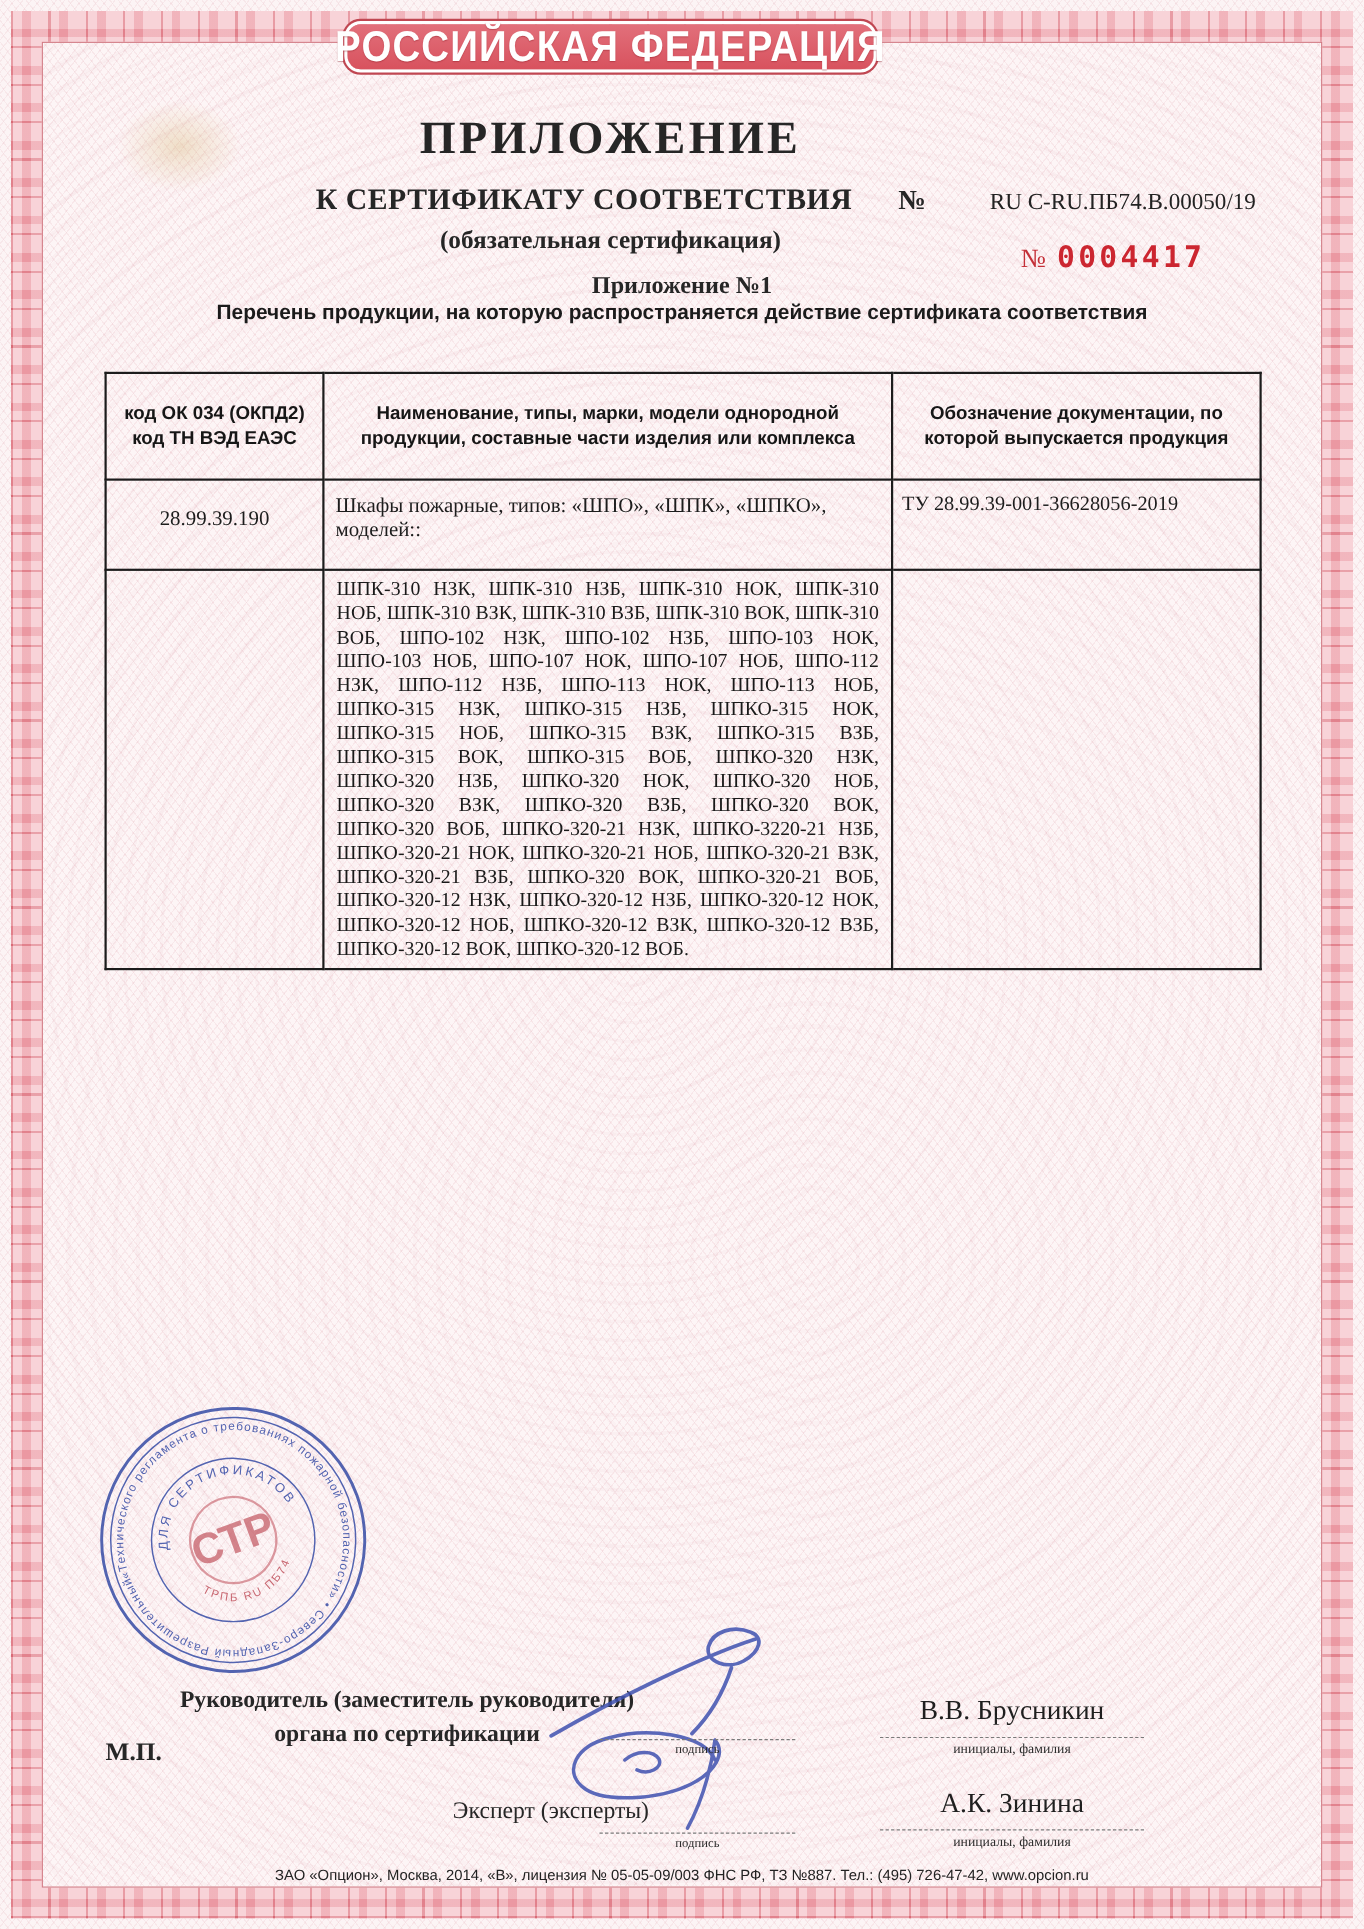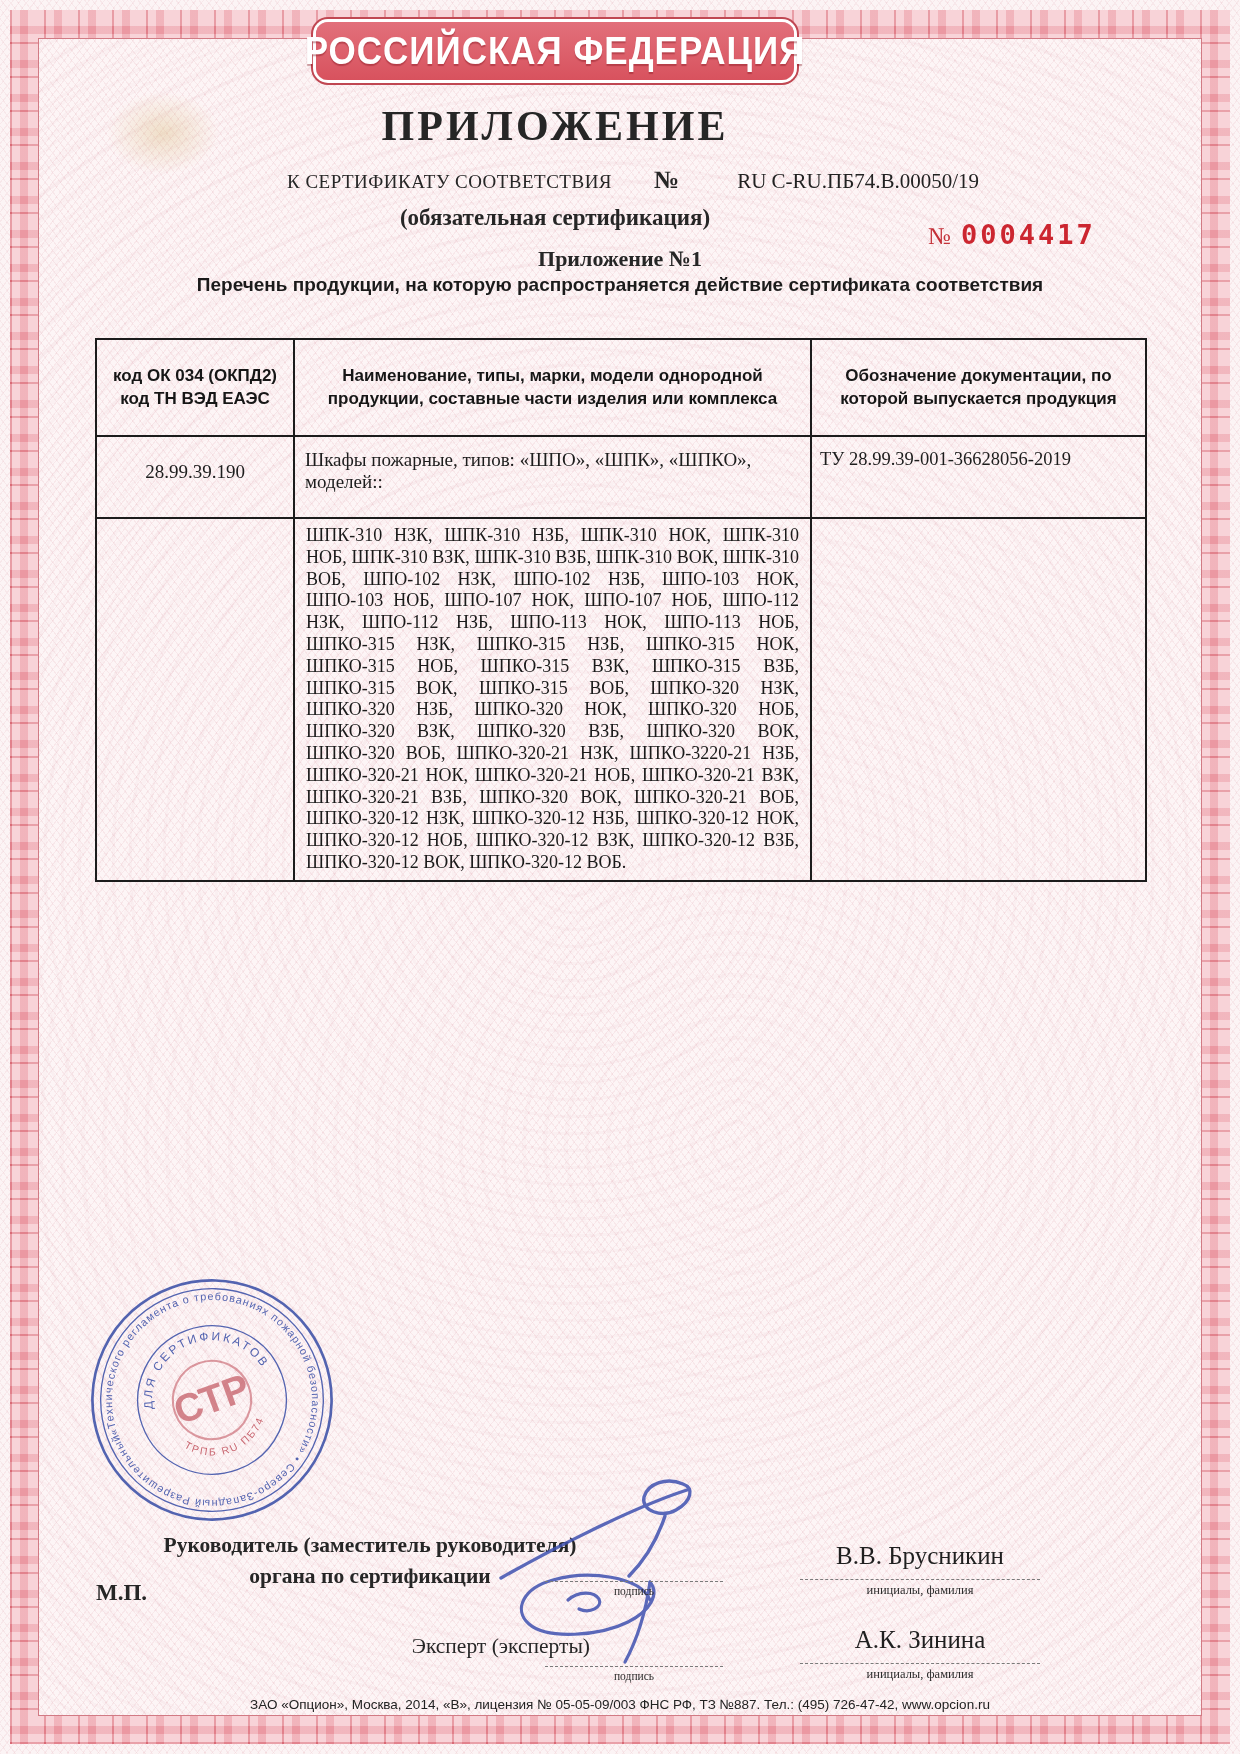--- a/index.html
+++ b/index.html
@@ -18,31 +18,31 @@
         background-color:#fdf5f6;
         background-image:
           repeating-linear-gradient(52deg, rgba(223,162,172,0.16) 0 1px, transparent 1px 6px),
           repeating-linear-gradient(-52deg, rgba(223,162,172,0.16) 0 1px, transparent 1px 6px),
           repeating-radial-gradient(circle at 46% 49%, rgba(219,168,178,0.08) 0 3px, transparent 3px 17px),
           repeating-radial-gradient(circle at 60% 66%, rgba(219,168,178,0.06) 0 4px, transparent 4px 21px);}
   .stain{position:absolute;left:88px;top:78px;width:150px;height:110px;z-index:3;
         background:radial-gradient(closest-side, rgba(213,180,112,0.34), rgba(213,180,112,0) 75%);}
   .content{position:absolute;inset:0;z-index:4;}
 
-  .banner{position:absolute;left:316px;top:22px;width:478px;height:58px;border-radius:12px;
+  .banner{position:absolute;left:316px;top:22px;width:478px;height:41px;border-radius:12px;
           background:linear-gradient(#e2707b,#d8525e);
           box-shadow:0 0 0 3px #ffffff, 0 0 0 5px #c04752;
           display:flex;align-items:center;justify-content:center;}
   .banner span{font-family:"Liberation Sans",sans-serif;font-weight:bold;font-size:35px;color:#fff;
           letter-spacing:1px;transform:scaleY(1.12);text-shadow:0 1px 1px rgba(130,20,30,.4);white-space:nowrap;}
 
   .title{position:absolute;left:95px;top:102px;width:920px;text-align:center;
          font-size:42px;font-weight:bold;letter-spacing:3px;color:#262626;}
   .subrow{position:absolute;left:287px;top:166px;display:flex;align-items:baseline;white-space:nowrap;}
-  .subrow .sub{font-size:19px;font-weight:normal;letter-spacing:0.5px;color:#262626;}
+  .subrow .sub{font-size:27px;font-weight:bold;letter-spacing:0.5px;color:#262626;}
   .subrow .nosign{font-size:25px;font-weight:bold;margin-left:42px;color:#262626;}
   .subrow .certnum{font-size:21px;margin-left:58px;color:#222;}
   .certtype{position:absolute;left:95px;top:205px;width:920px;text-align:center;
             font-size:23px;font-weight:bold;color:#262626;}
   .serial{position:absolute;left:928px;top:219px;white-space:nowrap;}
   .serial .serial-sign{font-size:24px;color:#c43038;}
   .serial .serial-digits{font-family:"DejaVu Sans Mono",monospace;font-size:27px;font-weight:600;
             color:#cc2630;letter-spacing:3px;margin-left:6px;}
   .appendixno{position:absolute;left:95px;top:246px;width:1050px;text-align:center;
             font-size:22px;font-weight:bold;color:#262626;}

